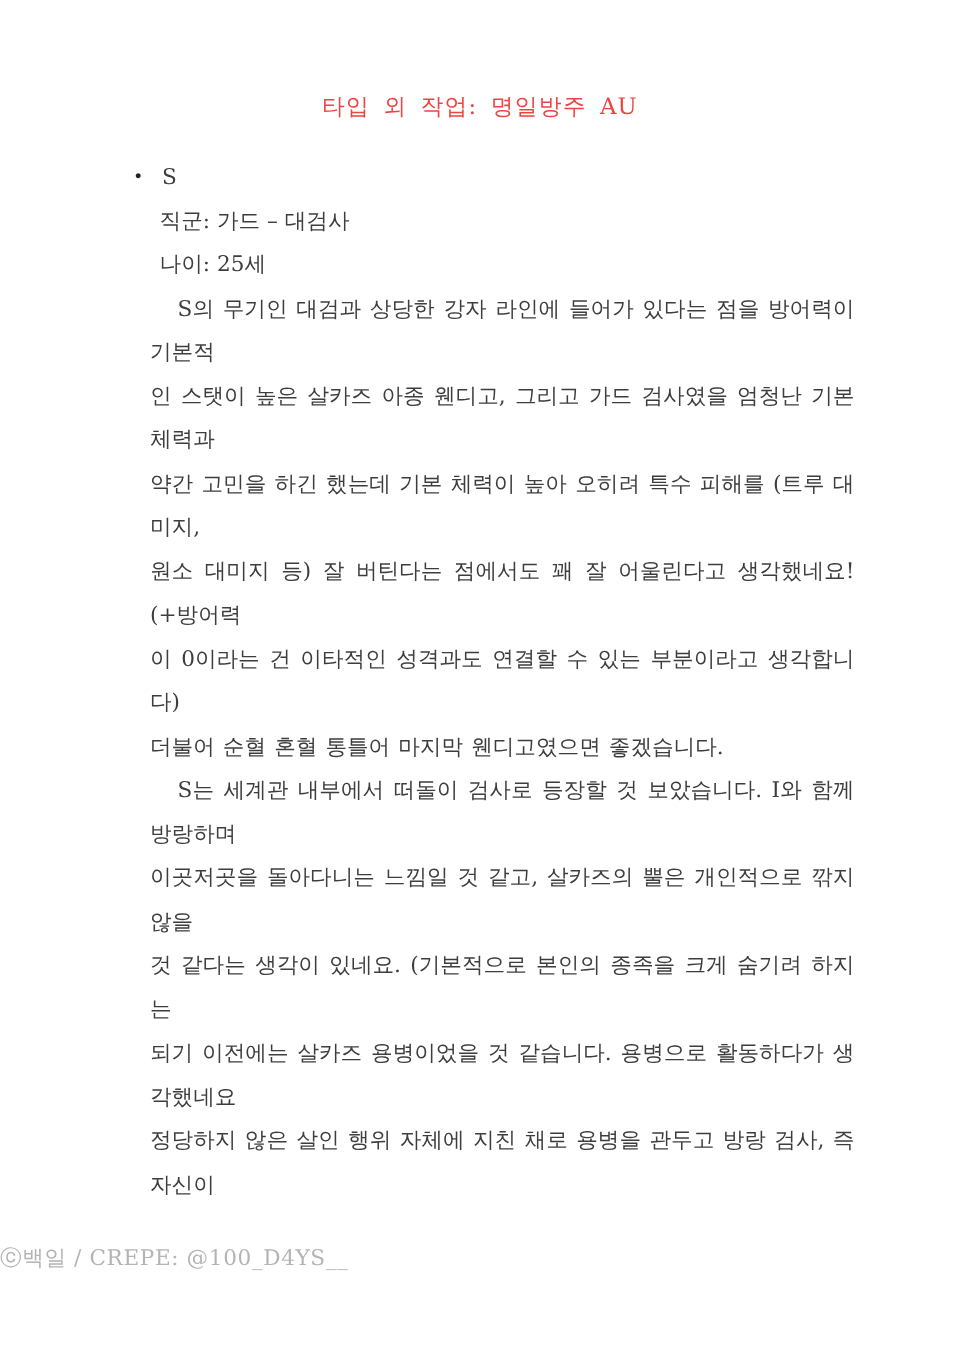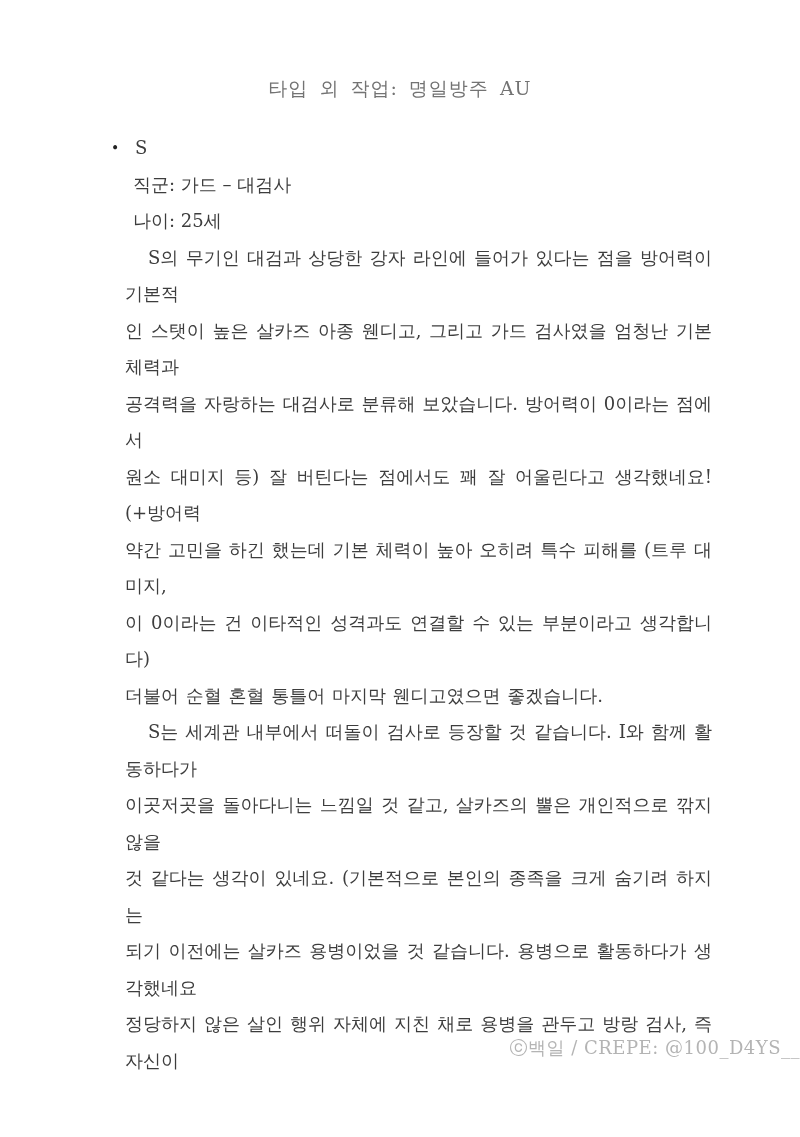--- a/index.html
+++ b/index.html
@@ -17,21 +17,21 @@
     overflow: hidden;
   }
   .title {
     position: absolute;
     top: 76px;
     left: 0;
     width: 100%;
     text-align: center;
     font-size: 19px;
     letter-spacing: 1px;
-    color: #737373;
+    color: #ef4444;
     word-spacing: 4px;
   }
   .content {
     position: absolute;
     top: 130px;
     left: 125px;
     width: 587px;
     font-size: 18px;
     line-height: 36.5px;
   }
@@ -59,21 +59,21 @@
     text-align-last: left;
   }
   .para .jl.first {
     text-indent: 23px;
   }
   .footer {
     position: absolute;
     top: 1036px;
     left: 0;
     width: 100%;
-    text-align: right;
+    text-align: left;
     font-size: 18px;
     letter-spacing: 0.5px;
     color: #b4b4b4;
   }
 </style>
 </head>
 <body>
 
 <div class="page">
 
@@ -85,29 +85,28 @@
       <span class="bullet">•</span>
       <span>S</span>
     </div>
 
     <div class="info">직군: 가드 – 대검사</div>
     <div class="info">나이: 25세</div>
 
     <div class="para">
       <div class="jl first">S의 무기인 대검과 상당한 강자 라인에 들어가 있다는 점을 방어력이 기본적</div>
       <div class="jl">인 스탯이 높은 살카즈 아종 웬디고, 그리고 가드 검사였을 엄청난 기본 체력과</div>
-      <div class="jl">공격력을 자랑하는 대검사로 분류해 보았습니다. 방어력이 0이라는 점에서</div>
+      <div class="jl">약간 고민을 하긴 했는데 기본 체력이 높아 오히려 특수 피해를 (트루 대미지,</div>
       <div class="jl">원소 대미지 등) 잘 버틴다는 점에서도 꽤 잘 어울린다고 생각했네요! (+방어력</div>
-      <div class="jl">약간 고민을 하긴 했는데 기본 체력이 높아 오히려 특수 피해를 (트루 대미지,</div>
       <div class="jl">이 0이라는 건 이타적인 성격과도 연결할 수 있는 부분이라고 생각합니다)</div>
       <div class="jl last">더불어 순혈 혼혈 통틀어 마지막 웬디고였으면 좋겠습니다.</div>
     </div>
 
     <div class="para">
-      <div class="jl first">S는 세계관 내부에서 떠돌이 검사로 등장할 것 같습니다. I와 함께 활동하다가</div>
+      <div class="jl first">S는 세계관 내부에서 떠돌이 검사로 등장할 것 보았습니다. I와 함께 방랑하며</div>
       <div class="jl">이곳저곳을 돌아다니는 느낌일 것 같고, 살카즈의 뿔은 개인적으로 깎지 않을</div>
       <div class="jl">것 같다는 생각이 있네요. (기본적으로 본인의 종족을 크게 숨기려 하지는</div>
       <div class="jl">되기 이전에는 살카즈 용병이었을 것 같습니다. 용병으로 활동하다가 생각했네요</div>
       <div class="jl">정당하지 않은 살인 행위 자체에 지친 채로 용병을 관두고 방랑 검사, 즉 자신이</div>
 
     </div>
 
   </div>
 
   <div class="footer">ⓒ백일 / CREPE: @100_D4YS__</div>

